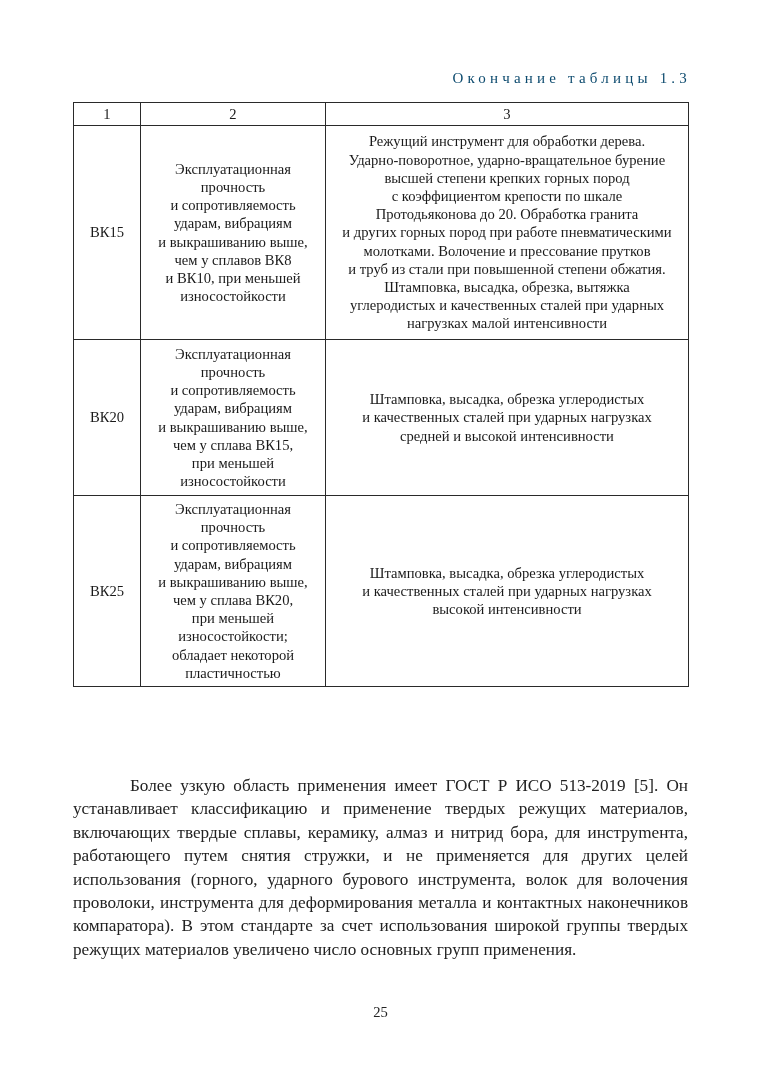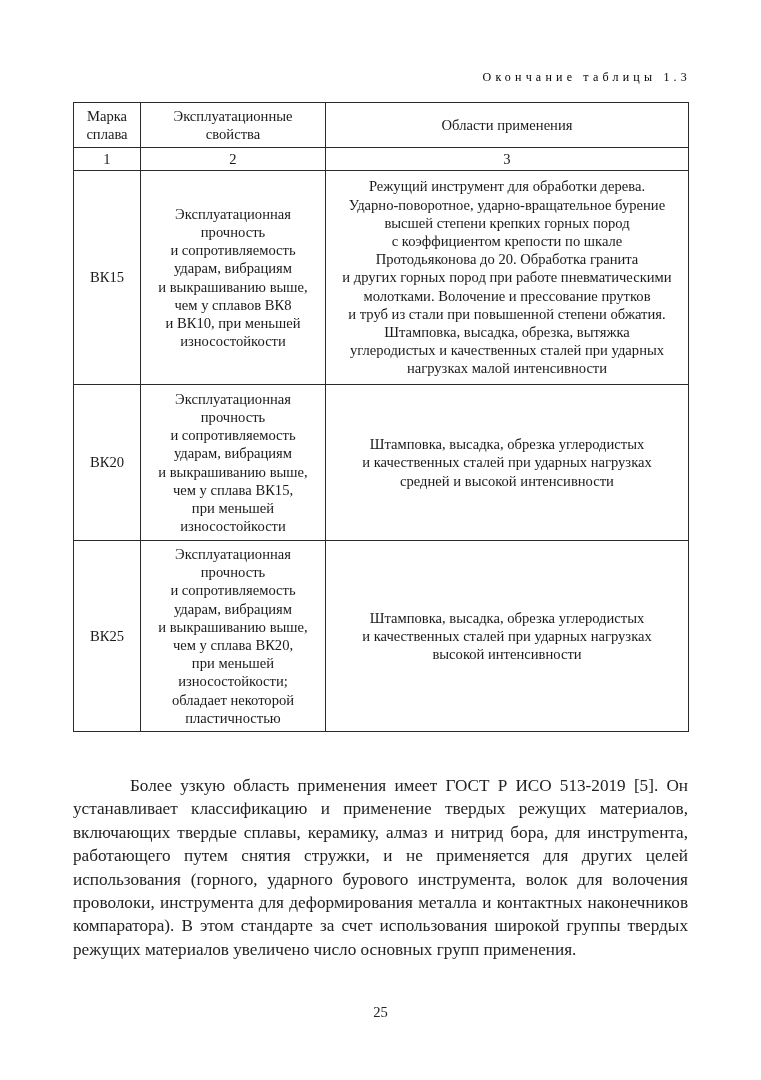--- a/index.html
+++ b/index.html
@@ -3,21 +3,21 @@
 <meta charset="utf-8">
 <style>
   html, body { margin: 0; padding: 0; background: #ffffff; }
   body {
     width: 761px; height: 1080px; position: relative; overflow: hidden;
     font-family: "Liberation Serif", "DejaVu Serif", serif;
     color: #1a1a1a;
   }
   .caption {
     position: absolute; top: 70px; right: 70px;
-    font-size: 12px; letter-spacing: 4.2px; color: #000000;
+    font-size: 15px; letter-spacing: 4.2px; color: #0c4a6e;
   }
   table.t13 {
     position: absolute; left: 73px; top: 102px;
     width: 615px; border-collapse: collapse; table-layout: fixed;
     font-size: 14.6px; line-height: 18.2px;
   }
   table.t13 td, table.t13 th {
     border: 1.3px solid #2a2a2a;
     text-align: center; vertical-align: middle;
     font-weight: normal; padding: 0 4px;
@@ -48,27 +48,20 @@
 
 <div class="caption">Окончание таблицы 1.3</div>
 
 <table class="t13">
   <colgroup>
       <col class="c1">
       <col class="c2">
       <col class="c3">
     </colgroup>
   <tbody>
-      <tr class="hdr">
-    <th class="cell-text">Марка
-сплава</th>
-    <th class="cell-text">Эксплуатационные
-свойства</th>
-    <th class="cell-text">Области применения</th>
-  </tr>
   <tr class="nums">
     <td>1</td>
     <td>2</td>
     <td>3</td>
   </tr>
   <tr class="r15">
     <td>ВК15</td>
     <td class="cell-text">Эксплуатационная
 прочность
 и сопротивляемость

